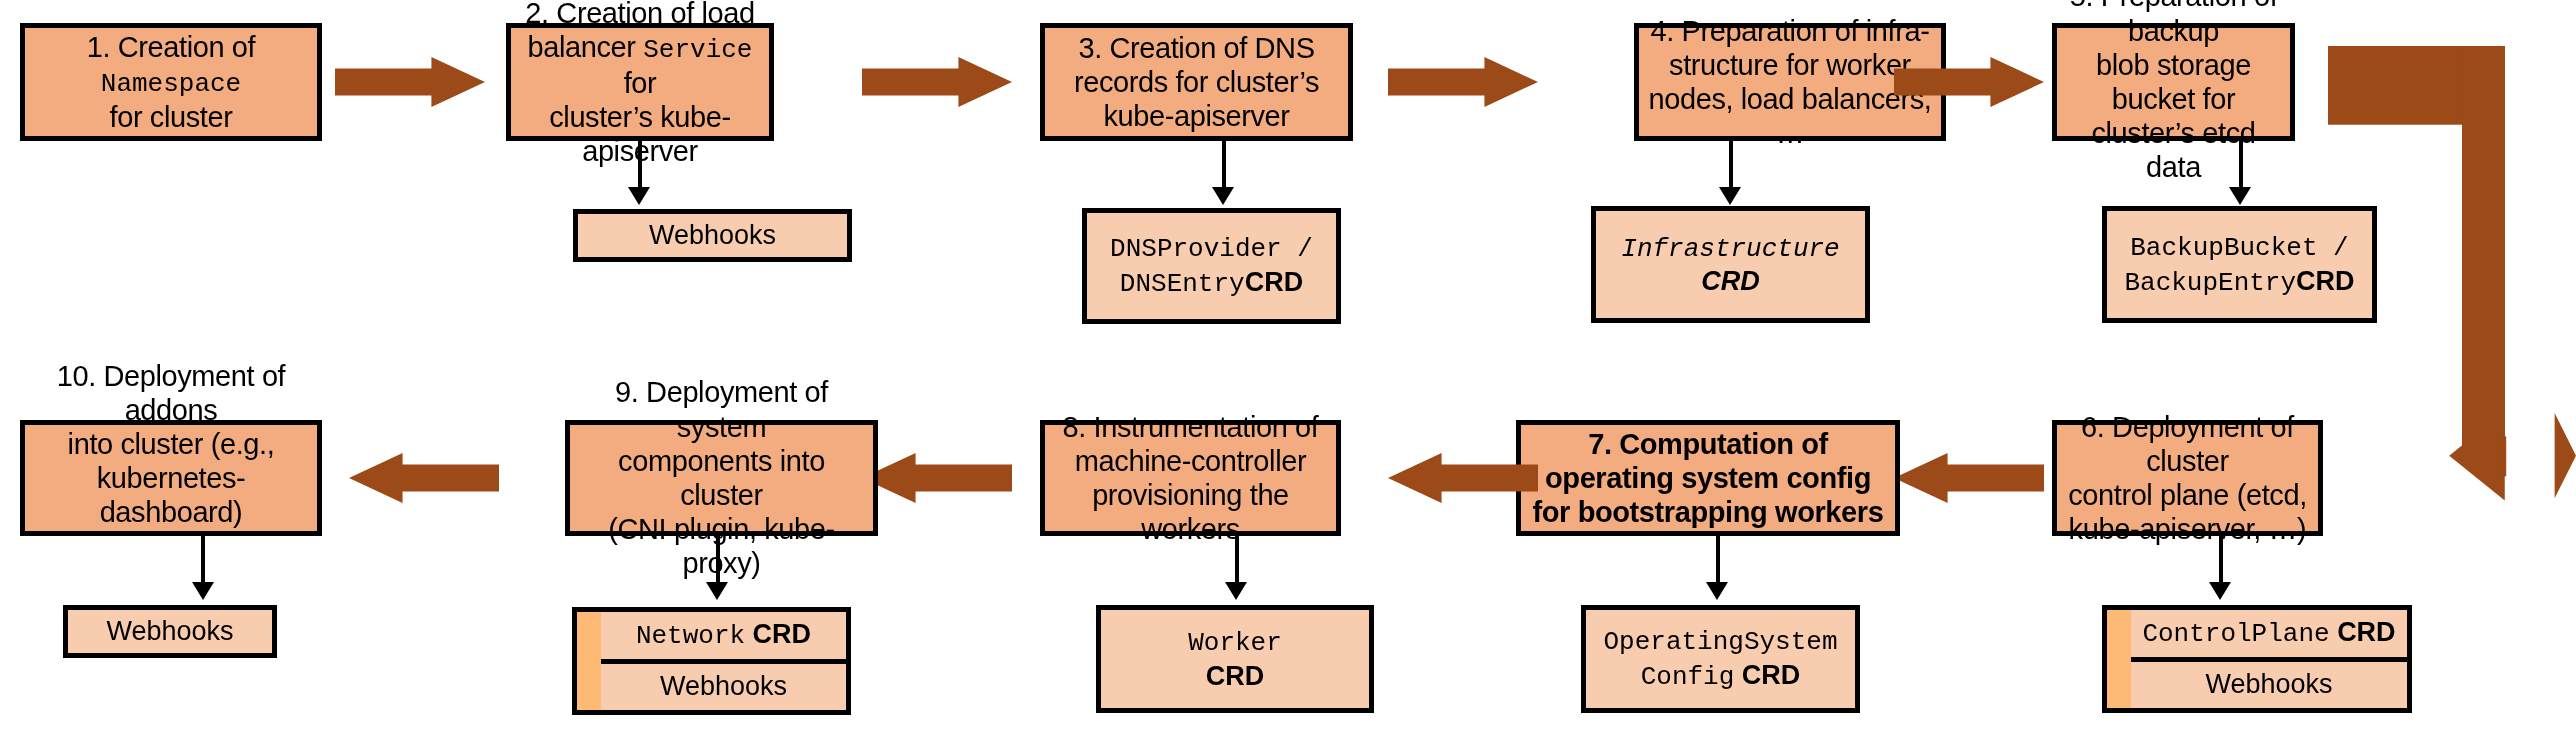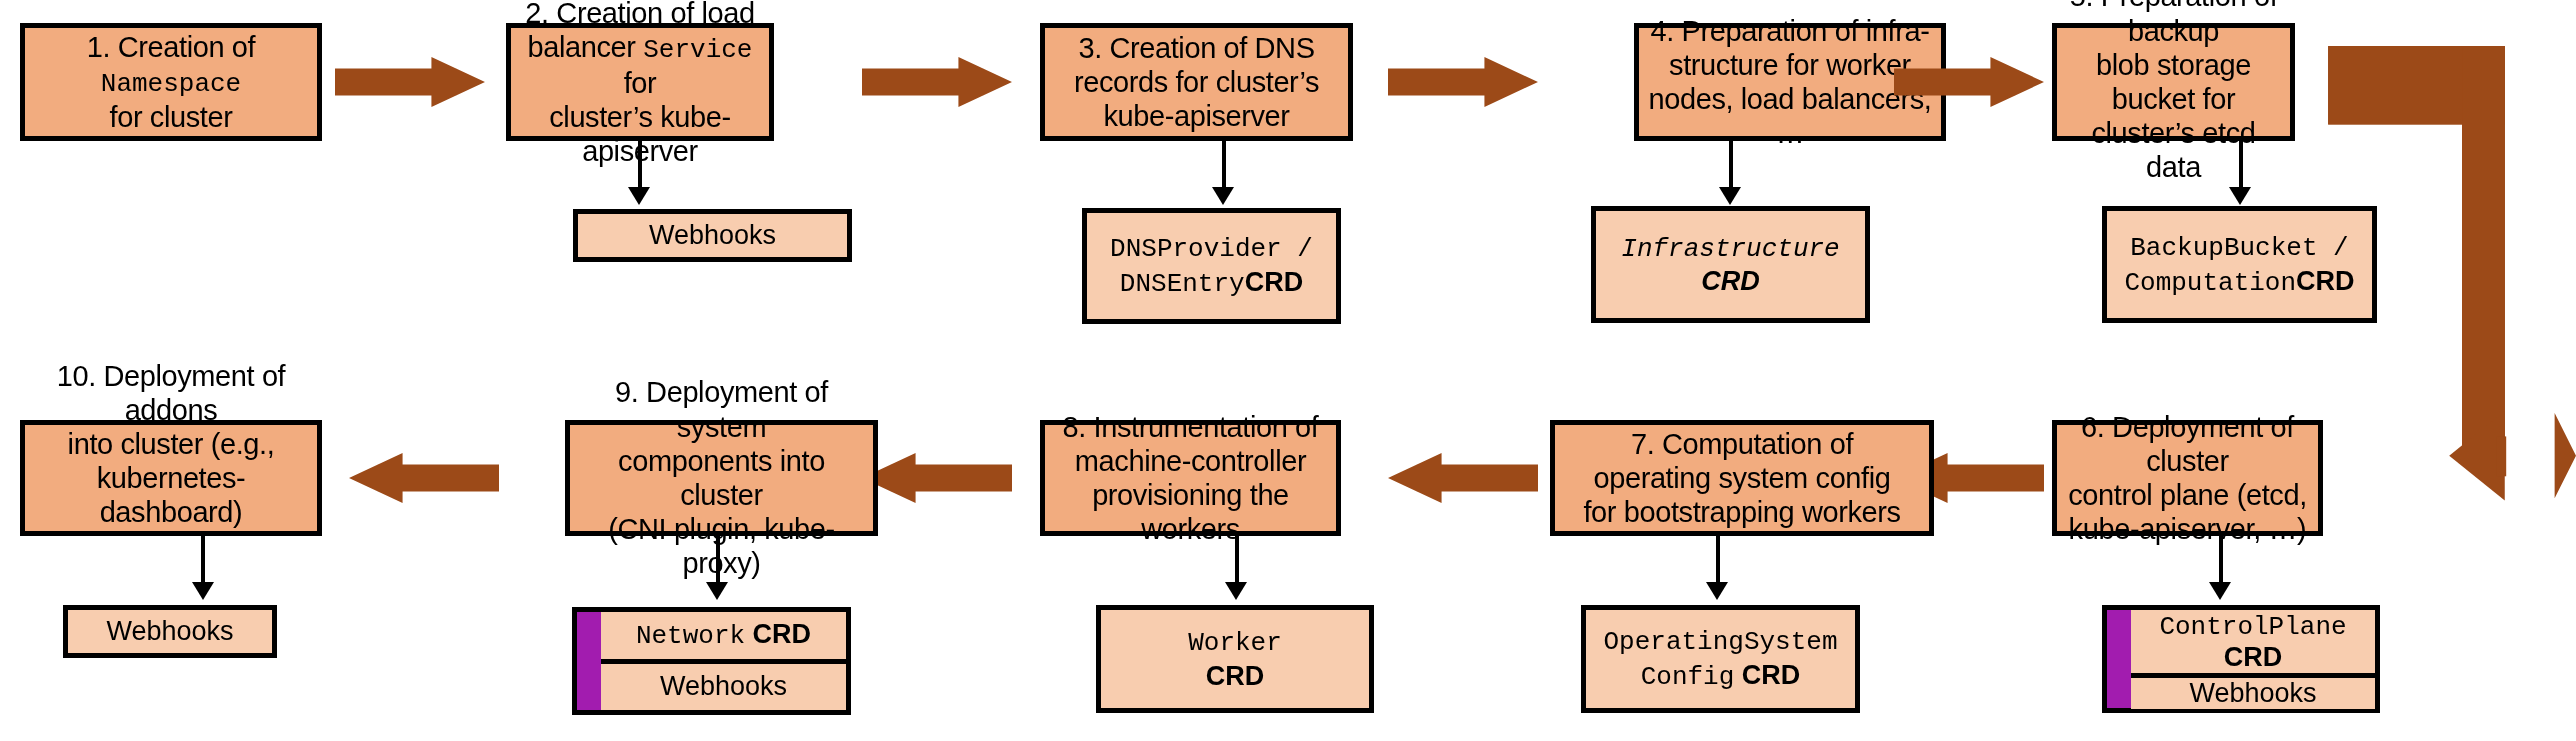--- a/index.html
+++ b/index.html
@@ -46,21 +46,21 @@
     justify-content: center;
     text-align: center;
     font-family: "Liberation Sans", sans-serif;
     font-size: 27px;
     line-height: 1.22;
     color: #000000;
   }
   .art-stack {
     position: absolute;
     box-sizing: border-box;
-    background: #a21caf;
+    background: #fdba74;
     border: 5px solid #000000;
     display: flex;
     flex-direction: column;
     padding-left: 24px;
   }
   .art-stack .cell {
     flex: 1 1 0;
     display: flex;
     align-items: center;
     justify-content: center;
@@ -184,21 +184,21 @@
       <span>cluster’s etcd data</span>
     </span>
   </div>
 
   <div class="vline" style="left:2239px; top:141px; width:3.6px; height:51px;"></div>
   <div class="varrow-head" style="left:2229px; top:187px;"></div>
 
   <div class="art-box" style="left:2102px; top:206px; width:275px; height:117px;">
     <span>
       <span class="mono">BackupBucket /</span><br>
-      <span class="mono">Computation</span><span class="bold">CRD</span>
+      <span class="mono">BackupEntry</span><span class="bold">CRD</span>
     </span>
   </div>
 
   <div class="elbow" style="left:2321px; top:46px; width:255px; height:456px;">
     <svg width="255" height="456" viewBox="0 0 358 640">
       <polygon fill="#9C4A18" points="10,0 258,0 258,575 328,575 328,515 358,575 328,635 328,575 198,575 198,0 198,110 10,110"></polygon>
       <path fill="#9C4A18" d="M10,0 H258 V575 H198 V0 Z"></path>
       <rect x="10" y="0" width="248" height="110" fill="#9C4A18"></rect>
       <rect x="198" y="0" width="60" height="575" fill="#9C4A18"></rect>
       <polygon fill="#9C4A18" points="258,575 258,512 180,575 258,638 258,575"></polygon>
@@ -210,38 +210,38 @@
     <span class="txt">
       <span>6. Deployment of cluster</span><br>
       <span>control plane (etcd,</span><br>
       <span>kube-apiserver, …)</span>
     </span>
   </div>
 
   <div class="vline" style="left:2219px; top:536px; width:3.6px; height:51px;"></div>
   <div class="varrow-head" style="left:2209px; top:582px;"></div>
 
-  <div class="art-stack" style="left:2102px; top:605px; width:278px; height:108px;">
+  <div class="art-stack" style="left:2102px; top:605px; width:310px; height:108px;">
     <div class="cell">
       <span>
         <span class="mono">ControlPlane</span> <span class="bold">CRD</span>
       </span>
     </div>
     <div class="cell divider-top">
       <span>Webhooks</span>
     </div>
   </div>
 
   <div class="big-arrow" style="left:1894px; top:453px; width:150px; height:50px;">
     <svg width="150" height="50" viewBox="0 0 210 70">
       <polygon points="210,16 75,16 75,0 0,35 75,70 75,54 210,54" fill="#9C4A18"></polygon>
     </svg>
   </div>
 
-  <div class="step-box" style="left:1550px; top:420px; width:384px; height:116px;">
+  <div class="step-box" style="left:1516px; top:420px; width:384px; height:116px;font-weight:bold;">
     <span class="txt">
       <span>7. Computation of</span><br>
       <span>operating system config</span><br>
       <span>for bootstrapping workers</span>
     </span>
   </div>
 
   <div class="vline" style="left:1716px; top:536px; width:3.6px; height:51px;"></div>
   <div class="varrow-head" style="left:1706px; top:582px;"></div>
 

